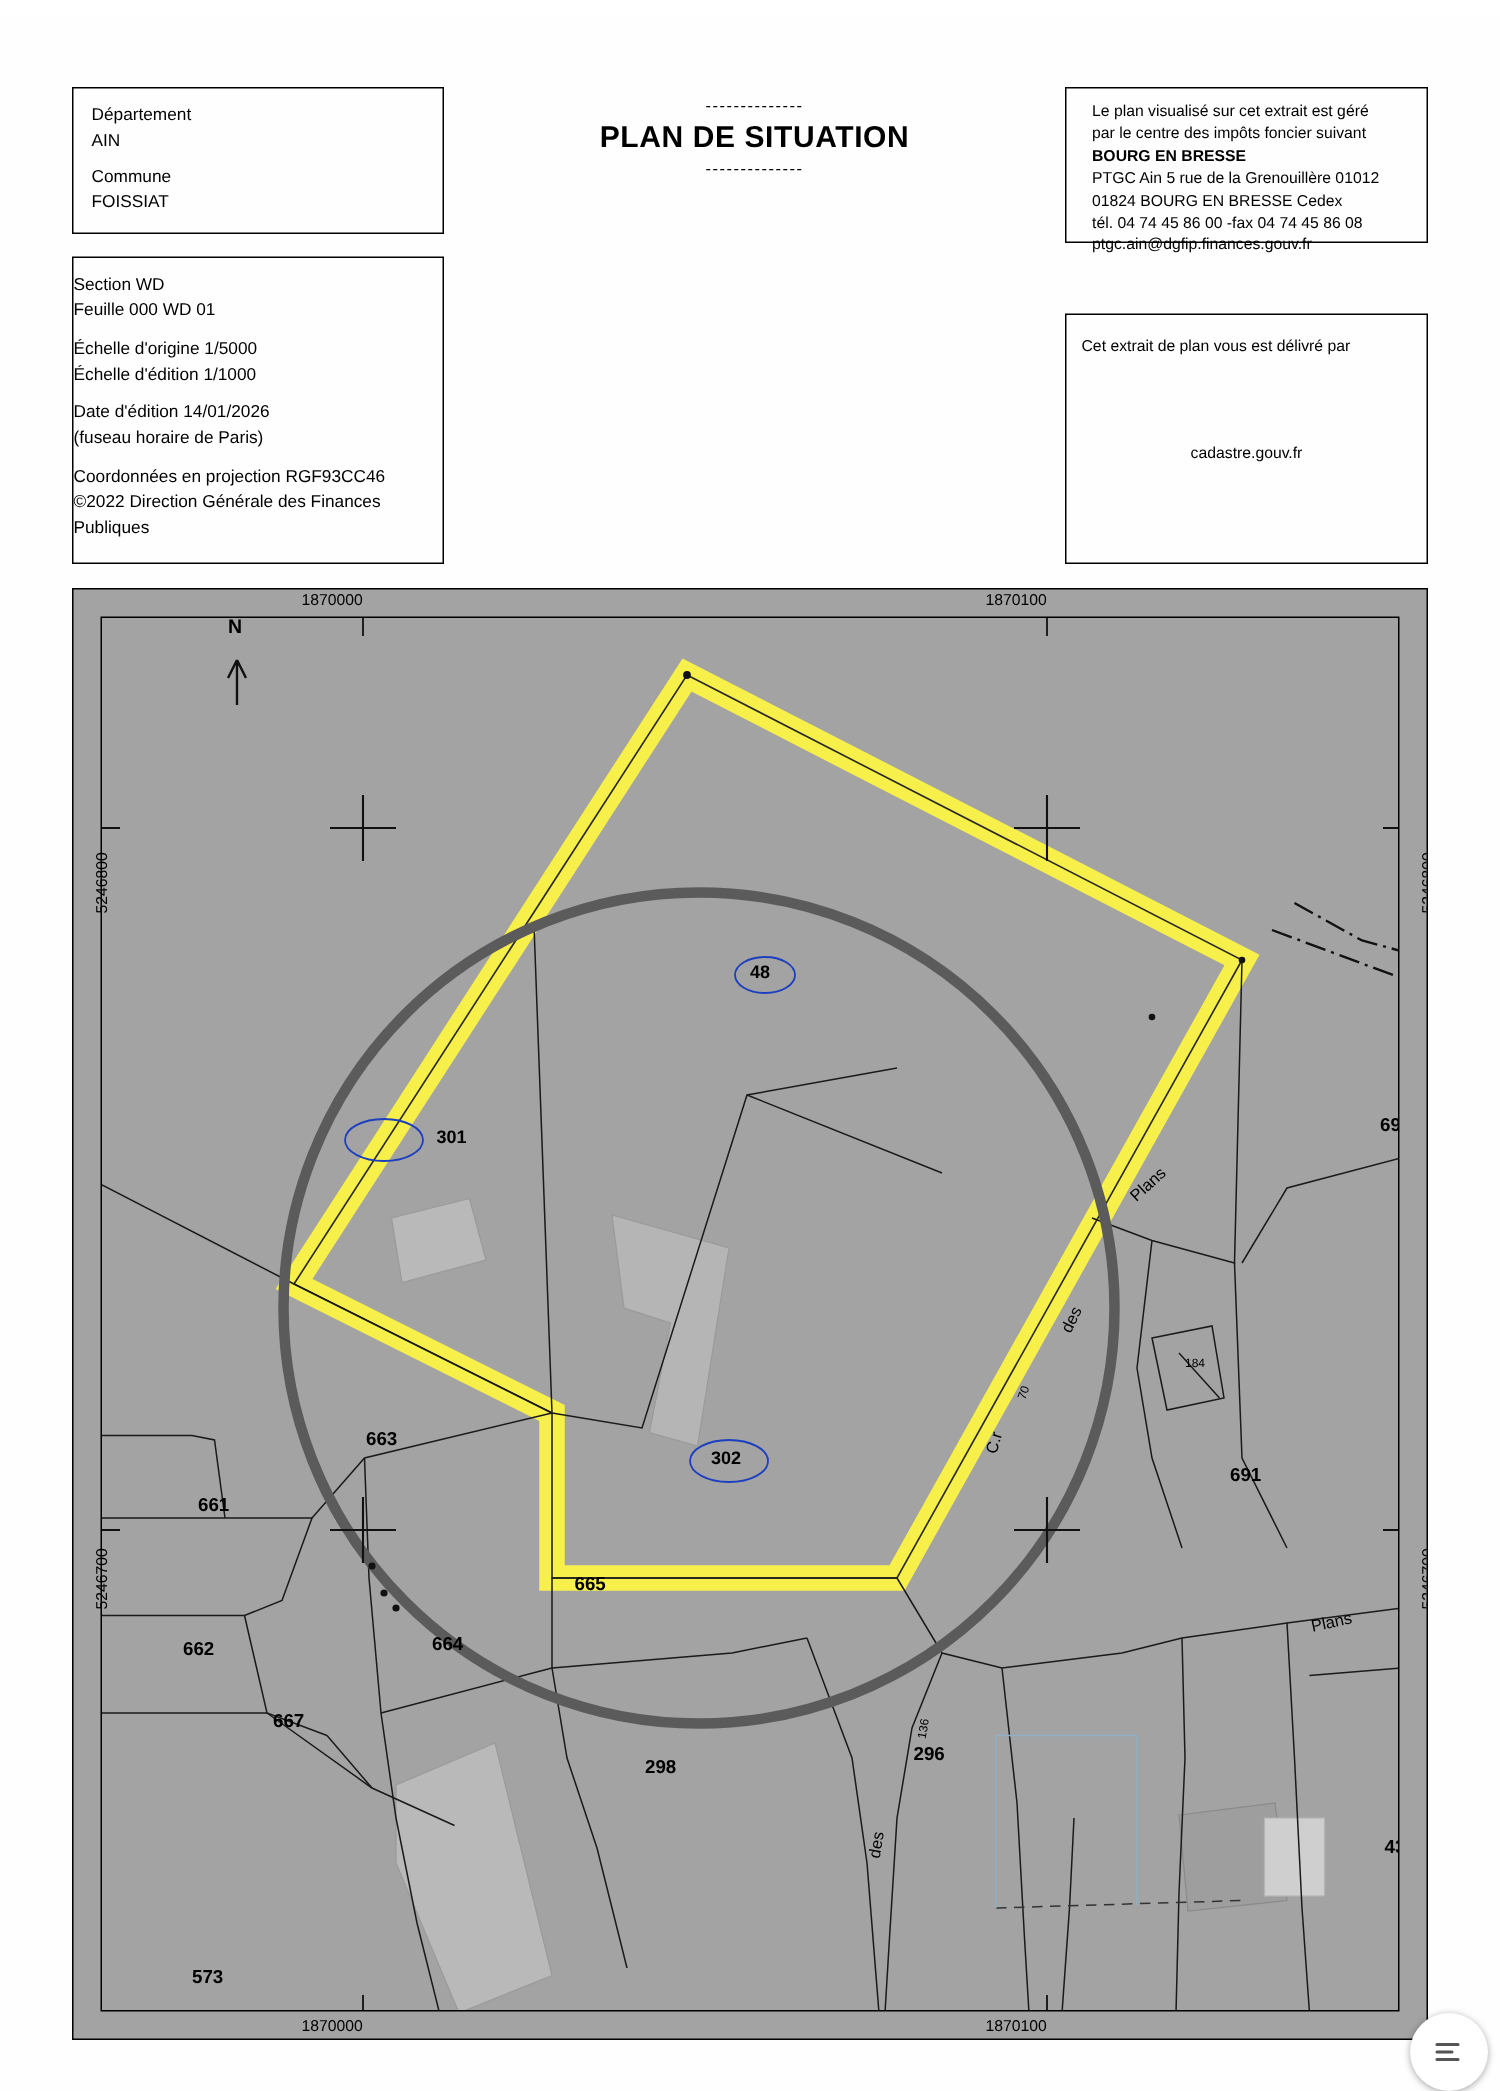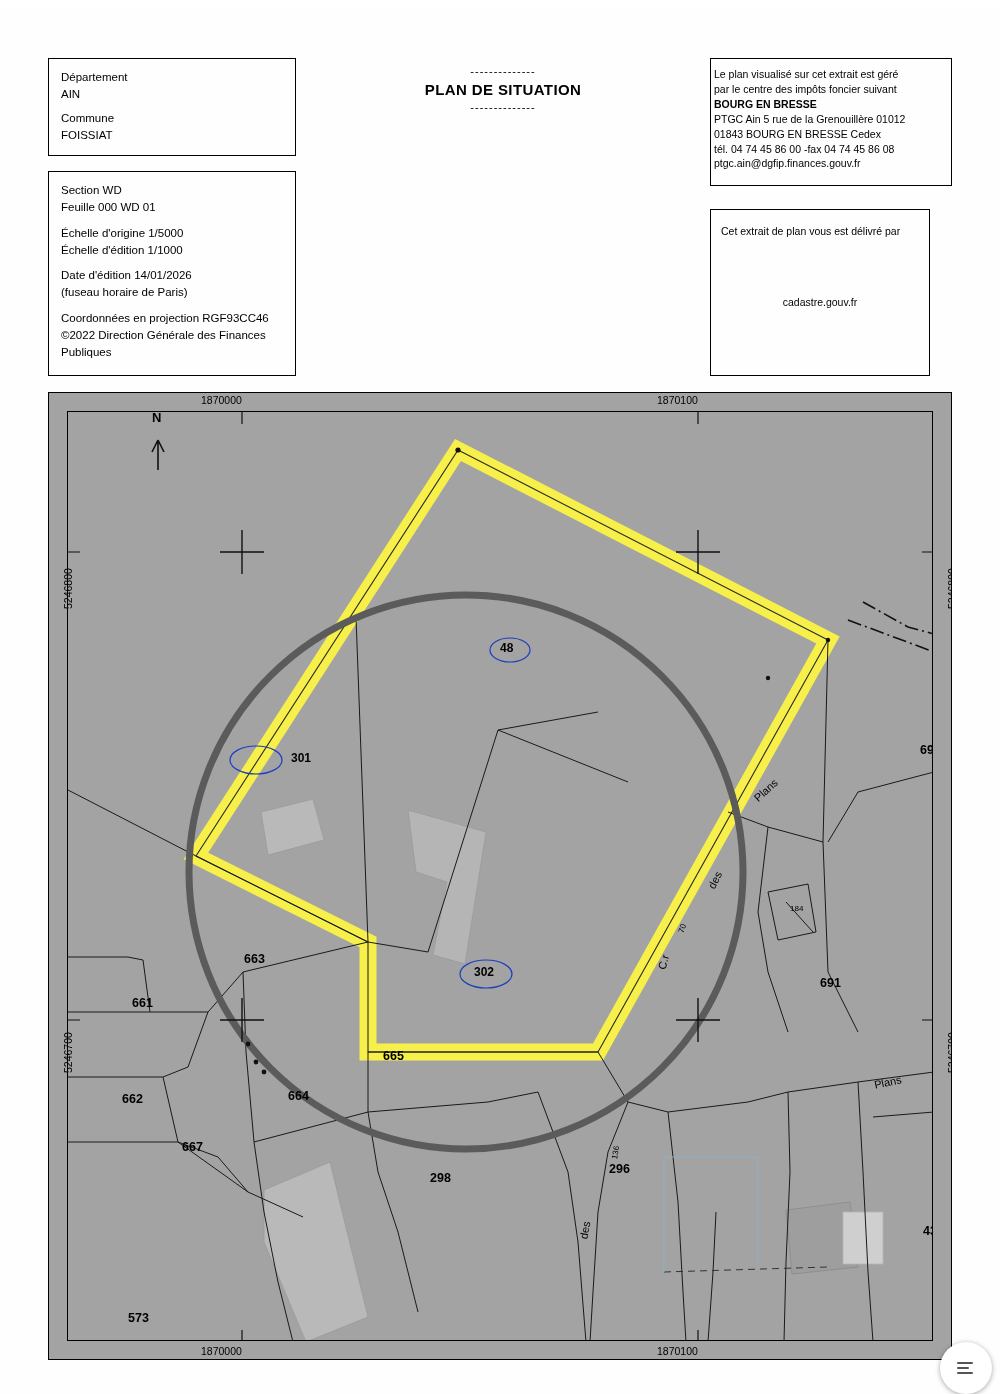--- a/index.html
+++ b/index.html
@@ -32,21 +32,21 @@
     padding: 10px 12px;
     font-size: 11.5px;
     line-height: 1.45;
   }
   .hdr-sect {
     position: absolute;
     left: 48px; top: 161px;
     width: 248px; height: 205px;
     border: 1px solid #000;
     box-sizing: border-box;
-    padding: 10px 12px;
+    padding: 10px 0;
     font-size: 11.5px;
     line-height: 1.5;
   }
   .hdr-center {
     position: absolute;
     left: 296px; top: 48px;
     width: 414px; height: 98px;
     box-sizing: border-box;
     text-align: center;
     padding-top: 4px;
@@ -55,38 +55,38 @@
     font-size: 14.5px;
     font-weight: bold;
     letter-spacing: 0.1px;
   }
   .hdr-center .dash {
     font-size: 11px;
     letter-spacing: 1px;
     margin: 3px 0 4px;
   }
   .hdr-center .t2 {
-    font-size: 15px;
+    font-size: 20px;
     font-weight: bold;
     letter-spacing: 0.4px;
   }
   .hdr-right {
     position: absolute;
     left: 710px; top: 48px;
-    width: 242px; height: 128px;
-    border: 1px solid #000;
-    box-sizing: border-box;
-    padding: 8px 3px;
+    width: 242px; height: 104px;
+    border: 1px solid #000;
+    box-sizing: border-box;
+    padding: 8px 17px;
     font-size: 10.5px;
     line-height: 1.42;
   }
   .hdr-right2 {
     position: absolute;
     left: 710px; top: 199px;
-    width: 220px; height: 167px;
+    width: 242px; height: 167px;
     border: 1px solid #000;
     box-sizing: border-box;
     padding: 14px 10px;
     font-size: 10.5px;
     line-height: 1.45;
   }
   .hdr-right2 .deliv-by { }
   .hdr-right2 .deliv-src {
     text-align: center;
     margin-top: 56px;
@@ -198,21 +198,21 @@
     <div class="dash">--------------</div>
     <div class="t2">PLAN DE SITUATION</div>
     <div class="dash">--------------</div>
   </div>
 
   <div class="hdr-right">
     <div>Le plan visualisé sur cet extrait est géré</div>
     <div>par le centre des impôts foncier suivant</div>
     <div style="font-weight:bold">BOURG EN BRESSE</div>
     <div>PTGC Ain 5 rue de la Grenouillère 01012</div>
-    <div>01843 BOURG EN BRESSE Cedex</div>
+    <div>01824 BOURG EN BRESSE Cedex</div>
     <div>tél. 04 74 45 86 00 -fax 04 74 45 86 08</div>
     <div>ptgc.ain@dgfip.finances.gouv.fr</div>
   </div>
 
   <div class="hdr-right2">
     <div class="deliv-by">Cet extrait de plan vous est délivré par</div>
     <div class="deliv-src">cadastre.gouv.fr</div>
   </div>
 
   <div class="hdr-sect">

